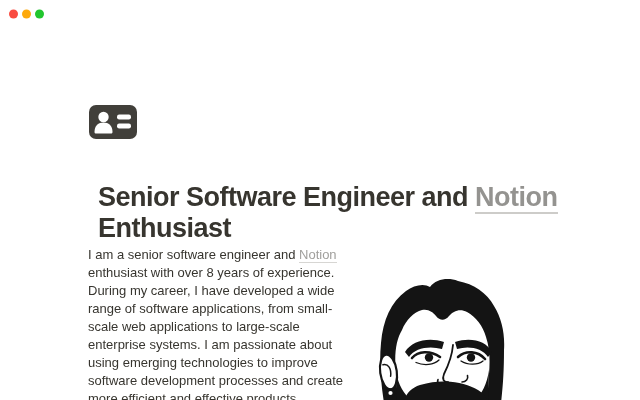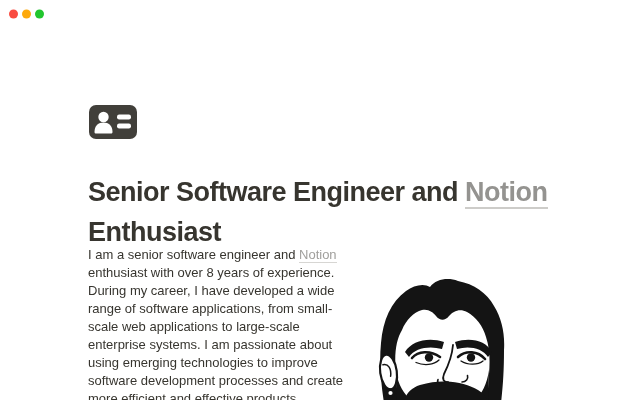--- a/index.html
+++ b/index.html
@@ -4,22 +4,22 @@
 <style>
   html,body{margin:0;padding:0;background:#ffffff;}
   .window{
     position:relative;width:640px;height:400px;background:#ffffff;
     overflow:hidden;font-family:"Liberation Sans",sans-serif;color:#37352f;
   }
   .lights{position:absolute;left:9px;top:9px;}
   .lights circle{cursor:pointer;}
   .page-icon{position:absolute;left:89px;top:105px;width:48px;height:34px;cursor:pointer;}
   .title{
-    position:absolute;left:88px;top:172px;width:500px;margin:0;
-    font-size:27px;line-height:40px;font-weight:700;letter-spacing:-0.5px;color:#37352f;
+    position:absolute;left:88px;top:172px;width:500px;margin:10px;
+    font-size:27px;line-height:31px;font-weight:700;letter-spacing:-0.5px;color:#37352f;
   }
   .mention{text-decoration:none;cursor:pointer;}
   .title-mention{color:#949390;border-bottom:2px solid #cdccc9;}
   .bio{
     position:absolute;left:88px;top:246px;width:268px;margin:0;
     font-size:13px;line-height:18px;color:#37352f;
   }
   .bio-mention{color:#a09f9c;border-bottom:1px solid #d7d6d3;}
   .portrait{position:absolute;left:378px;top:277px;width:130px;height:126px;}
   .ink-stroke{fill:none;stroke:#141414;stroke-linecap:round;}

